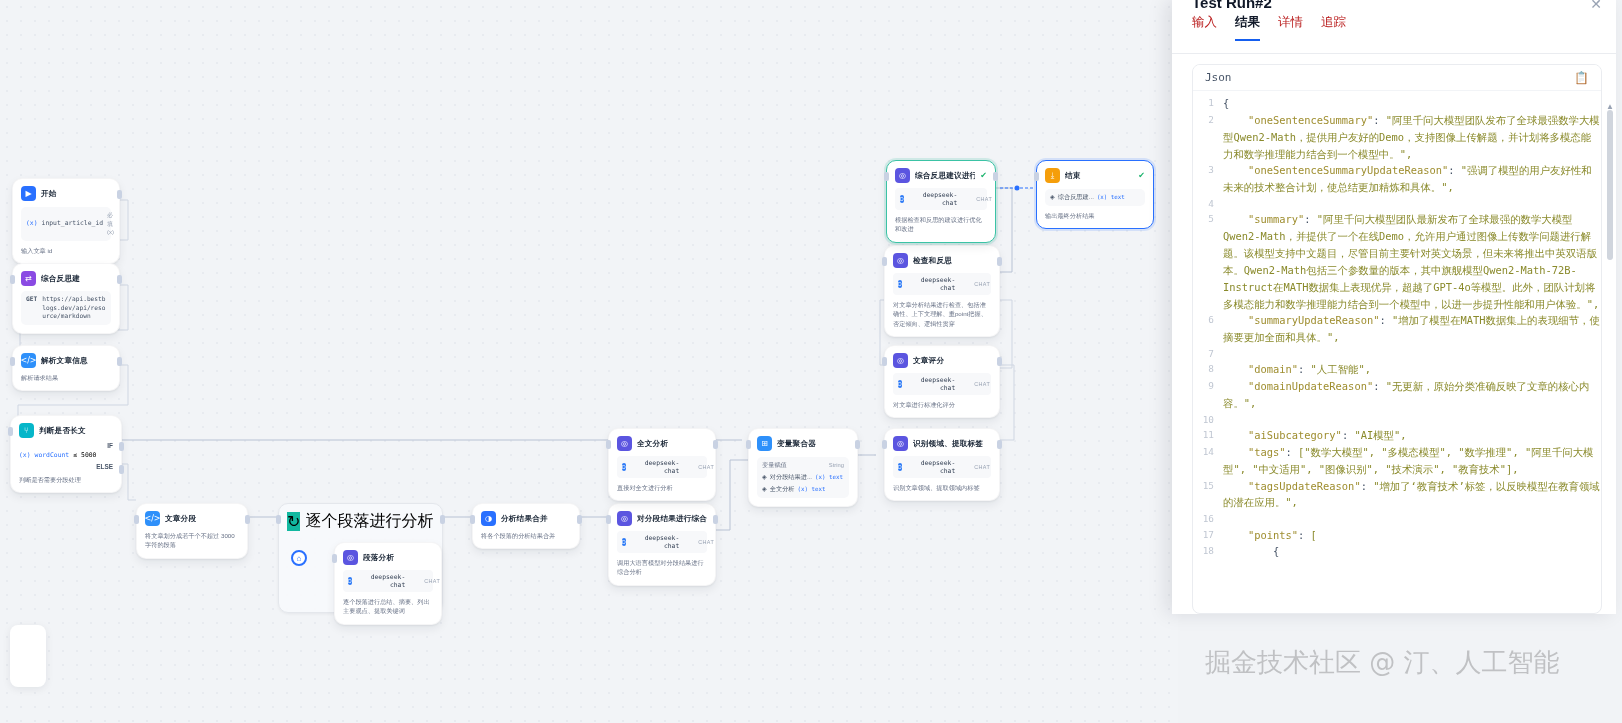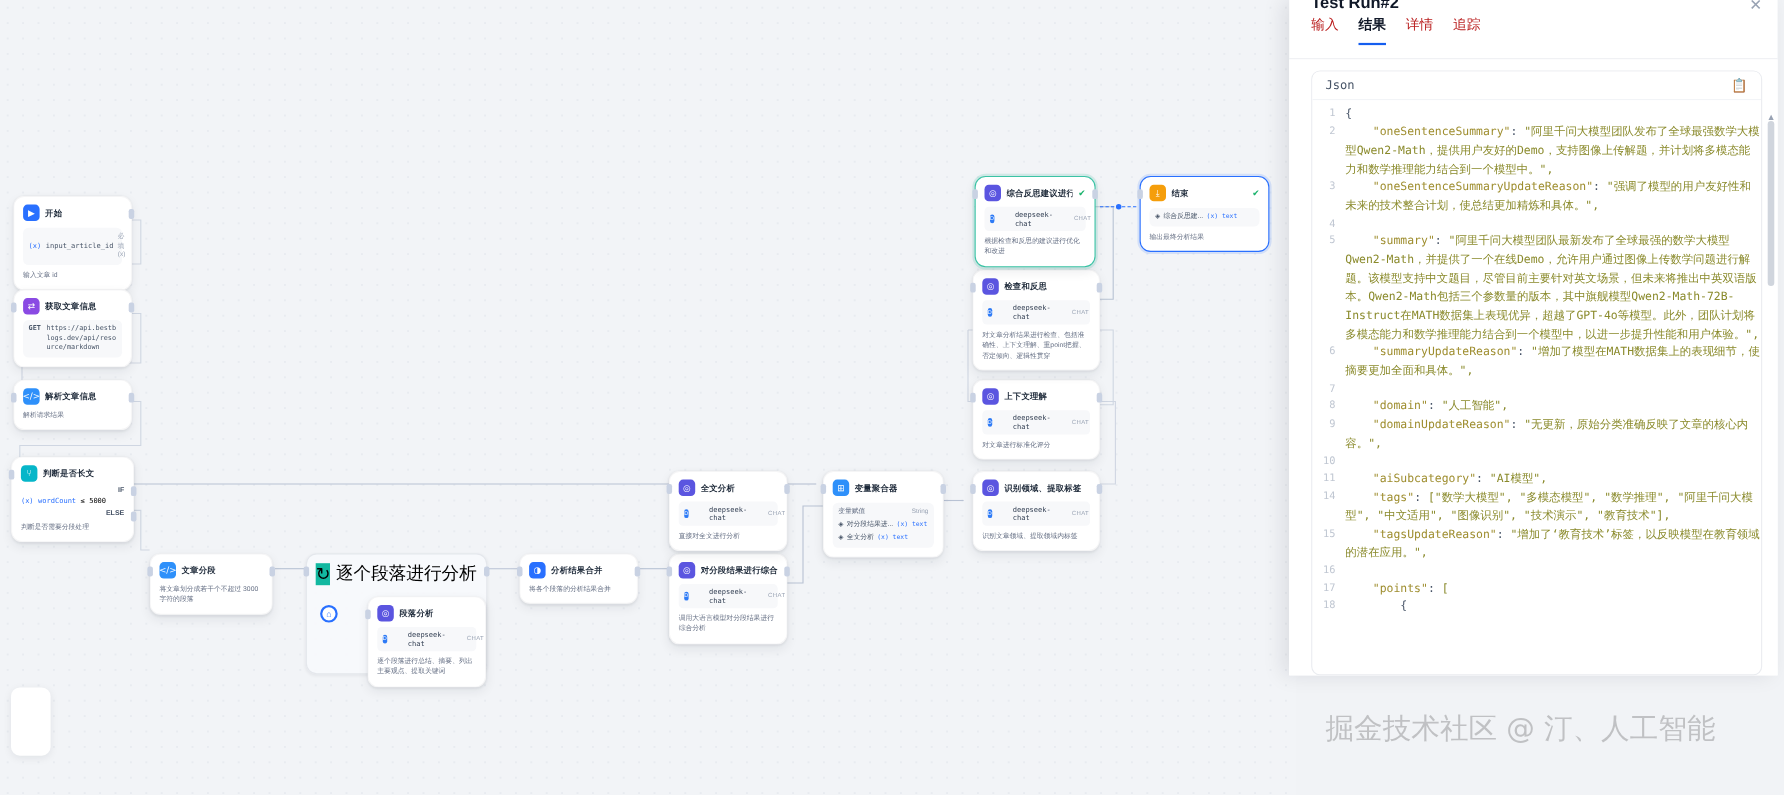--- a/index.html
+++ b/index.html
@@ -68,21 +68,21 @@
   .node .desc {
     margin-top: 5px;
     font-size: 6.2px; color: #667085; line-height: 1.5;
     word-break: break-all;
   }
   .node .row { display: flex; align-items: center; gap: 4px; font-size: 6.4px; }
   .node .varname { color: #2970ff; }
   .node .mono { font-family: "DejaVu Sans Mono", monospace; }
   .node .right { margin-left: auto; color: #98a2b3; font-size: 6px; }
   .node .branch { font-size: 6.4px; font-weight: bold; color: #475467; text-align: right; margin-top: 4px; }
-  .node .llmrow { display: flex; align-items: center; gap: 19px; background:#f7f8fa; border-radius:4px; padding:3px 5px; margin-top:5px; }
+  .node .llmrow { display: flex; align-items: center; gap: 19px; background:#f7f8fa; border-radius:4px; padding:3px 5px; margin-top:5px;text-align:right; }
   .node .llmrow .mico { width: 8px; height: 8px; border-radius: 2px; background:#2e7bf6; color:#fff; font-size:5px; display:flex;align-items:center;justify-content:center;}
   .node .llmrow .mname { font-size: 6.4px; color: #344054; font-family: "DejaVu Sans Mono", monospace; }
   .node .llmrow .tag { font-size: 5.4px; color: #98a2b3; letter-spacing: .4px; }
   .node .getrow { display:flex; gap:5px; align-items:flex-start; background:#f7f8fa; border-radius:5px; padding:4px 5px; margin-top:5px;}
   .node .getrow .verb { font-size:6.2px; color:#475467; font-weight:bold; font-family:"DejaVu Sans Mono",monospace;}
   .node .getrow .url { font-size:6.2px; color:#475467; font-family:"DejaVu Sans Mono",monospace; word-break:break-all; line-height:1.4;}
   .node .aggline { display:flex; align-items:center; gap:3px; font-size:6.2px; color:#475467; margin-top:3px; }
   .node .aggline .xv { color:#2970ff; font-family:"DejaVu Sans Mono",monospace; font-size:5.8px;}
   .node .aggcap { font-size:6.2px; color:#667085; display:flex; }
   .node .aggcap .t { margin-left:auto; color:#98a2b3; font-size:5.8px; }
@@ -208,21 +208,21 @@
         </div>
       </div>
       <div class="desc">输入文章 id</div>
     </div>
 
     <div class="node" style="left:12px; top:263px; width:108px;">
       <span class="port l"></span>
       <span class="port r"></span>
       <div class="hdr">
         <span class="ico purple">⇄</span>
-        <span class="title">获取文章信息</span>
+        <span class="title">综合反思建</span>
       </div>
       <div class="getrow">
         <span class="verb">GET</span>
         <span class="url">https://api.bestblogs.dev/api/resource/markdown</span>
       </div>
     </div>
 
     <div class="node" style="left:12px; top:345px; width:108px;">
       <span class="port l"></span>
       <span class="port r"></span>
@@ -363,21 +363,21 @@
         <span class="tag">CHAT</span>
       </div>
       <div class="desc">识别文章领域、提取领域内标签</div>
     </div>
 
     <div class="node" style="left:884px; top:345px; width:116px;">
       <span class="port l"></span>
       <span class="port r"></span>
       <div class="hdr">
         <span class="ico indigo">◎</span>
-        <span class="title">上下文理解</span>
+        <span class="title">文章评分</span>
       </div>
       <div class="llmrow">
         <span class="mico">D</span>
         <span class="mname">deepseek-chat</span>
         <span class="tag">CHAT</span>
       </div>
       <div class="desc">对文章进行标准化评分</div>
     </div>
 
     <div class="node" style="left:884px; top:245px; width:116px;">

